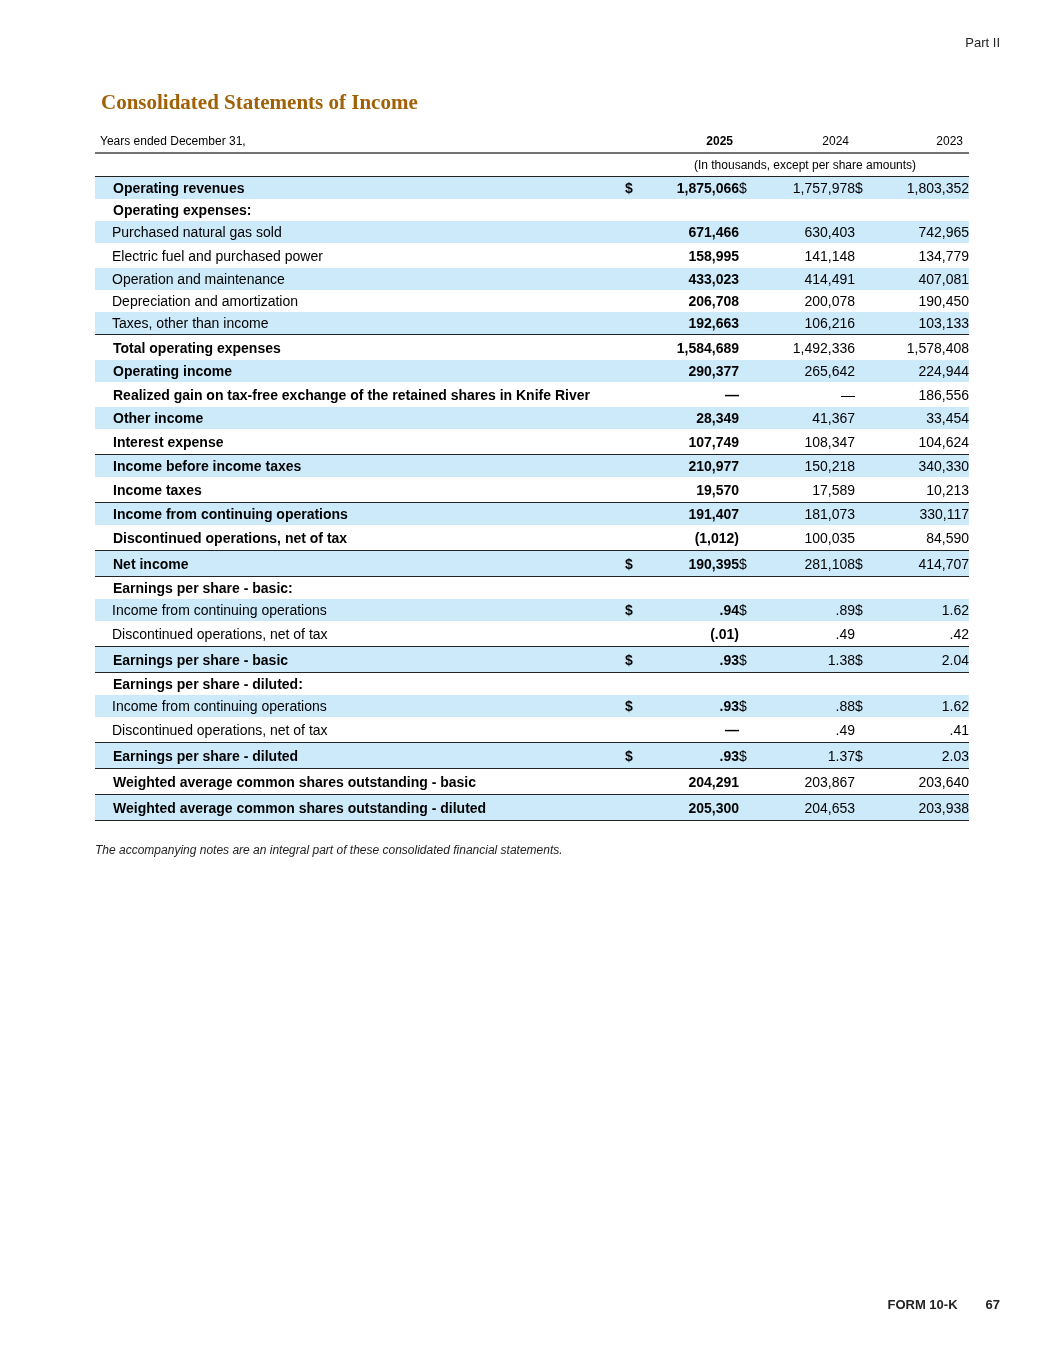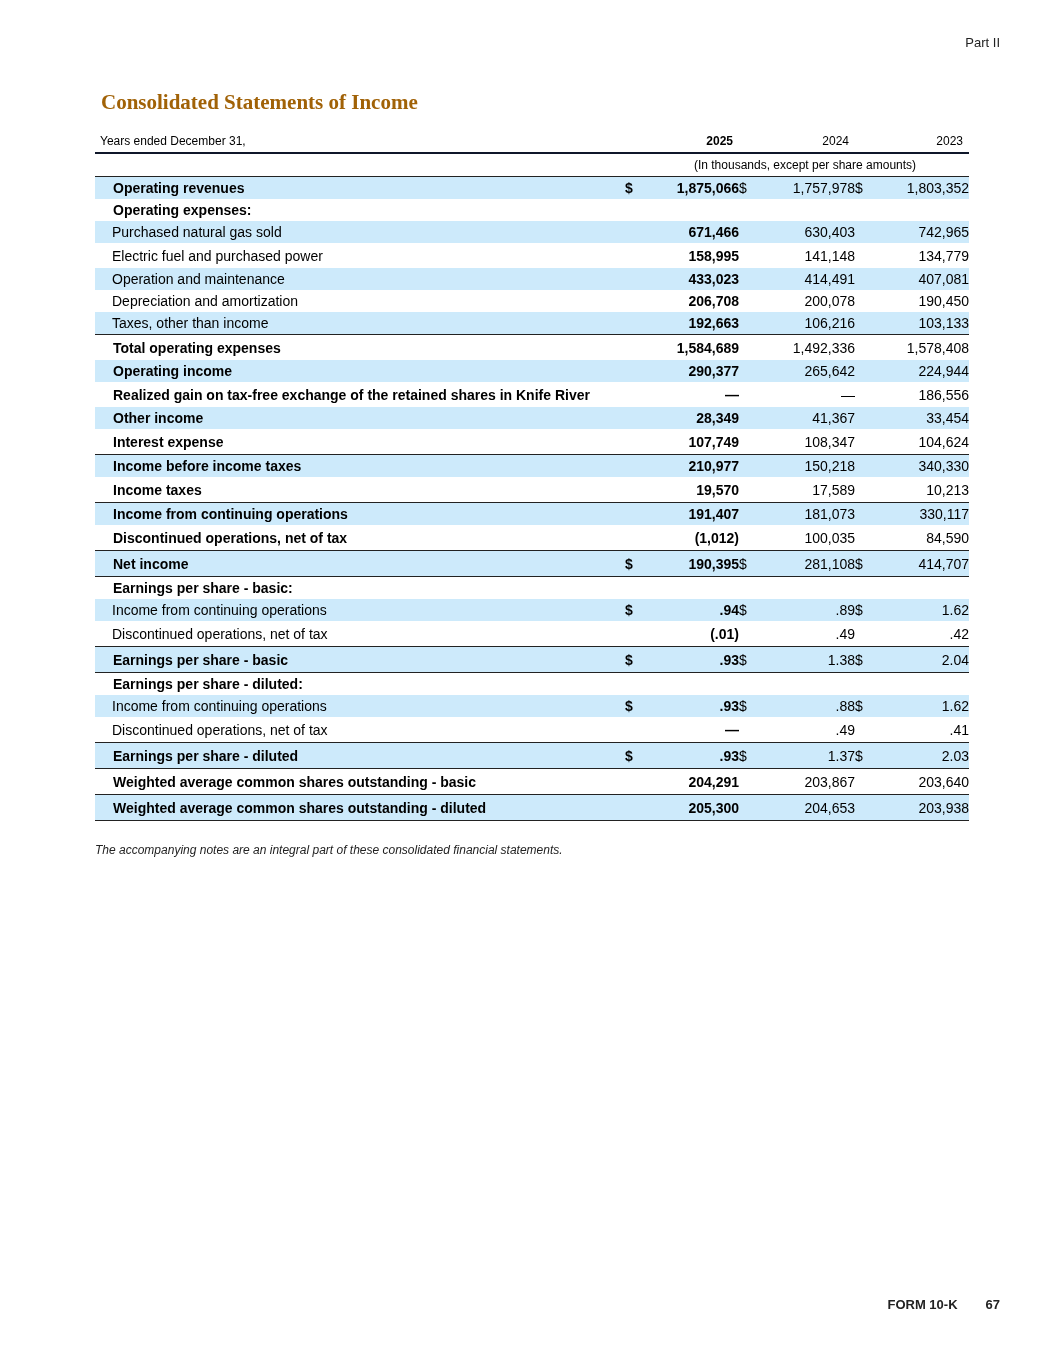--- a/index.html
+++ b/index.html
@@ -1,21 +1,21 @@
 <!DOCTYPE html>
 <html><head>
 <meta charset="utf-8">
 <style>
   html, body { margin: 0; padding: 0; background: #ffffff; }
   body { width: 1048px; height: 1365px; position: relative; font-family: "Liberation Sans", sans-serif; color: #000; }
   .part-label { position: absolute; top: 35px; right: 48px; font-size: 13px; color: #222; }
   .title { position: absolute; top: 90px; left: 95px; font-size: 21px; font-weight: bold; color: #a16207; font-family: Liberation Serif, serif; letter-spacing: 0px; margin-left: 6px; }
   table.stmt { position: absolute; top: 130px; left: 95px; width: 874px; border-collapse: collapse; font-size: 14px; }
   table.stmt td { padding: 0; height: 22px; vertical-align: middle; }
-  .hdr td { font-size: 12px; height: 22px; border-bottom: 2px solid #0f172a; }
+  .hdr td { font-size: 12px; height: 22px; border-bottom: 2px solid #737373; }
   .hdr td.lbl { padding-left: 5px; }
   .hdr td.y { text-align: right; padding-right: 6px; }
   .hdr td.y.b { font-weight: bold; }
   .units td { font-size: 12px; text-align: center; height: 21px; }
   td.lbl { padding-left: 5px; white-space: nowrap; }
   td.lbl.ind { padding-left: 17px; margin-top: 20px; }
   td.cur { width: 16px; text-align: left; padding-left: 4px; }
   td.num { text-align: right; padding-right: 6px; }
   td.num.c25 { width: 98px; font-weight: bold; }
   td.num.c24 { width: 100px; }

